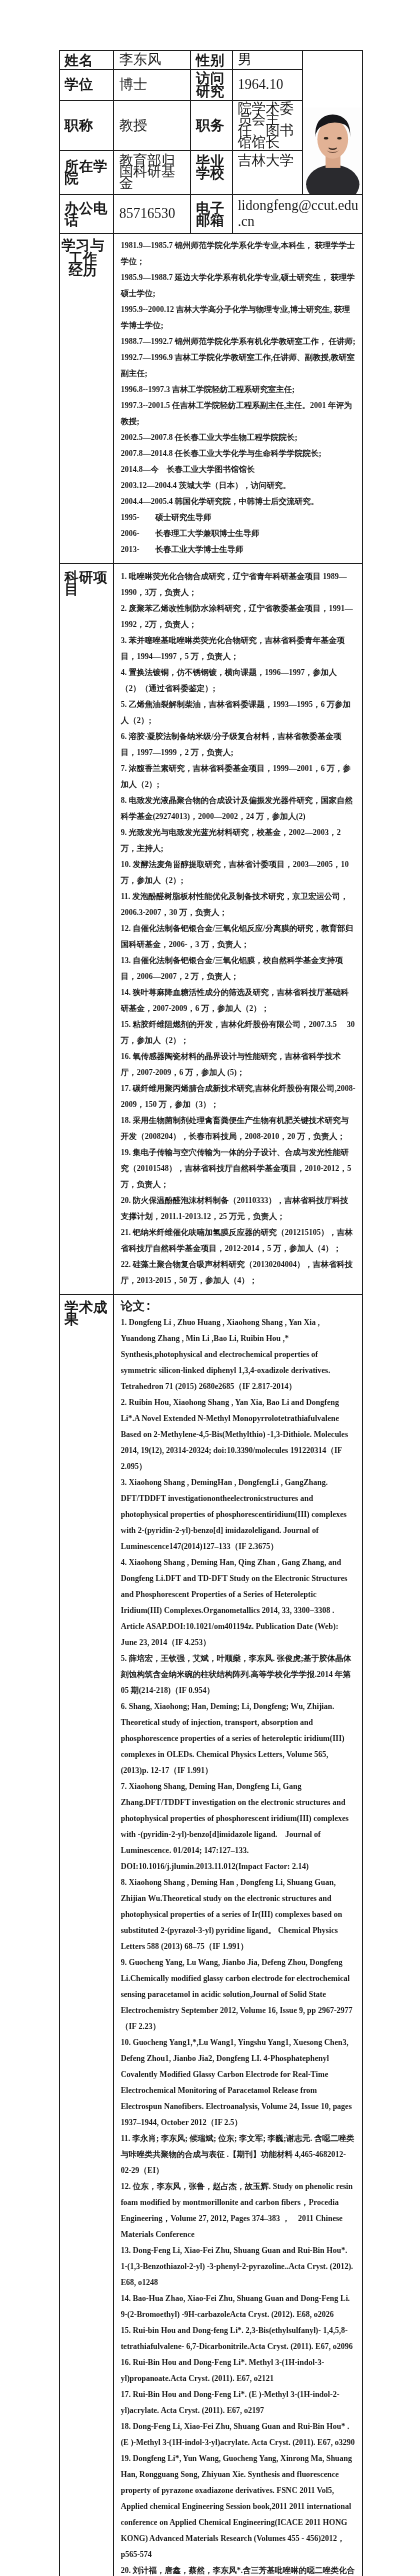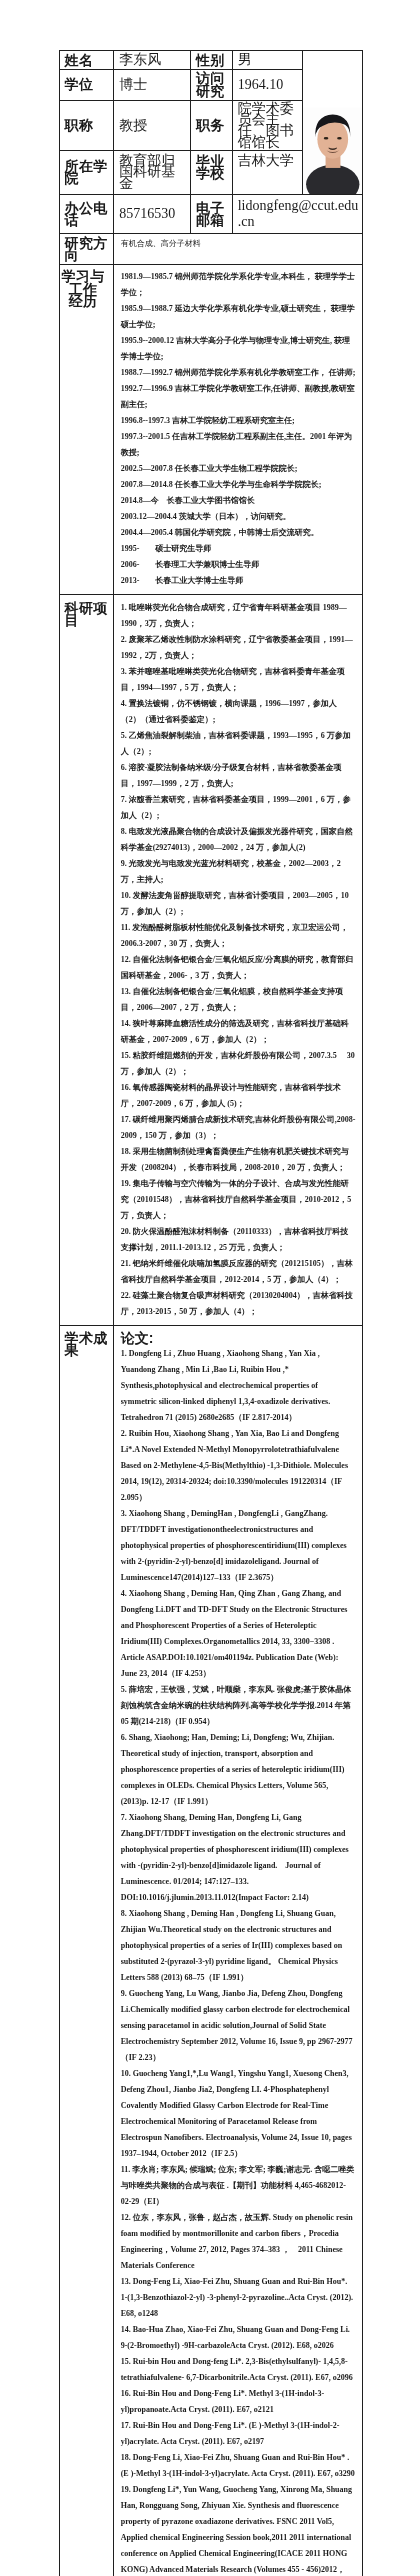--- a/index.html
+++ b/index.html
@@ -9,21 +9,21 @@
   table { border-collapse:collapse; table-layout:fixed; width:304px; }
   .doc > table + table { margin-top:-1px; }
   td { border:1px solid #1f1f1f; vertical-align:middle; overflow:hidden; word-wrap:break-word; }
   .lbl { font-family:"Liberation Sans", sans-serif; font-weight:700; font-size:14px;
          padding:2.6px 2.1px 2.6px 4.6px; line-height:12.4px; letter-spacing:0.3px; }
   .lbl-top { vertical-align:top; padding-top:6.2px; }
   .lbl-center { text-align:center; padding-left:1px; padding-right:8px;font-family:Liberation Mono, monospace; }
   .val { font-size:14px; padding:2.1px 3.1px 2.1px 5.2px; line-height:11.3px; }
   .content { font-size:8px; line-height:16px; padding:4.1px 6.2px 5.2px 6.7px; vertical-align:top; }
   .content .li { margin:0;font-weight:bold; }
-  .subhead { font-family:Liberation Sans, sans-serif; font-weight:700; font-size:14px; line-height:16px; }
+  .subhead { font-family:Liberation Mono, monospace; font-weight:700; font-size:12px; line-height:16px; }
   .pad-bottom-md { padding-bottom:28px; }
   .photo-cell { vertical-align:bottom; padding:0; background:#ffffff; }
   .photo-cell svg { display:block; }
   .email-val { font-size:14px; padding:3.1px 3.1px 3.1px 5.2px; }
 </style>
 </head>
 <body>
 
 <div class="page">
   <div class="doc">
@@ -93,24 +93,20 @@
       </tr>
     </tbody>
       </table>
 
     <table>
       <colgroup>
           <col style="width:54px">
           <col style="width:249px">
         </colgroup>
       <tbody>
-      <tr>
-        <td class="lbl">研究方向</td>
-        <td class="content" style="padding-top:1.5px;padding-bottom:1.5px">有机合成、高分子材料</td>
-      </tr>
       <tr>
         <td class="lbl lbl-top lbl-center">
           <div>学习与工作</div>
           <div>经历</div>
         </td>
         <td class="content">
               <div class="li">1981.9—1985.7 锦州师范学院化学系化学专业,本科生， 获理学学士学位；</div>
               <div class="li">1985.9—1988.7 延边大学化学系有机化学专业,硕士研究生， 获理学硕士学位;</div>
               <div class="li">1995.9--2000.12 吉林大学高分子化学与物理专业,博士研究生, 获理学博士学位;</div>
               <div class="li">1988.7—1992.7 锦州师范学院化学系有机化学教研室工作， 任讲师;</div>

